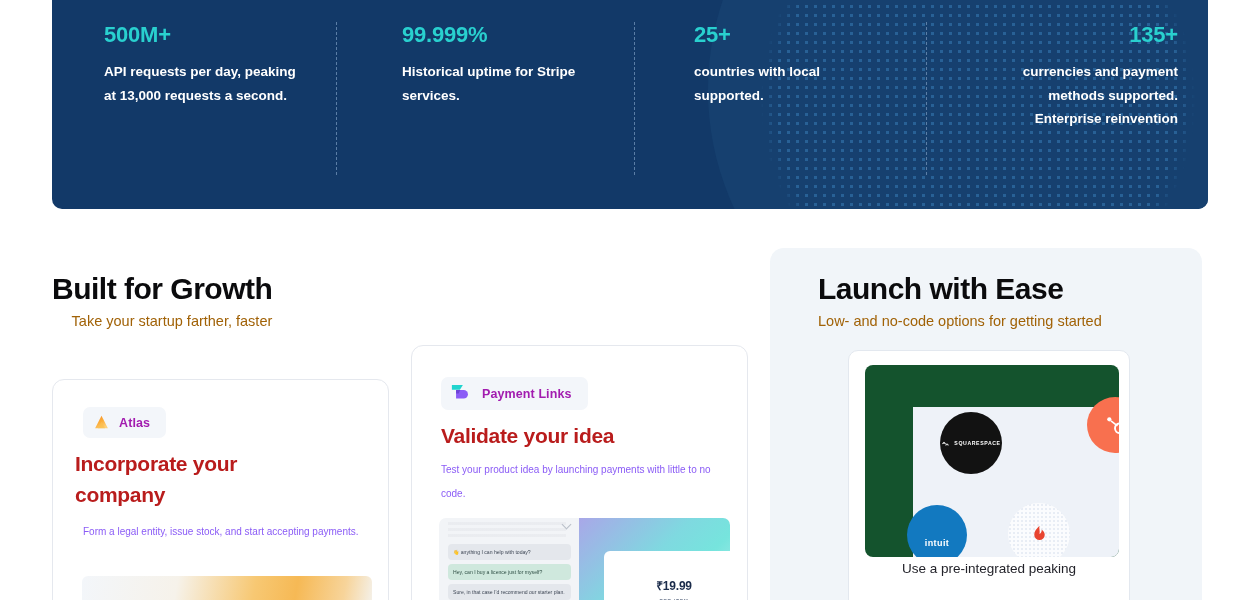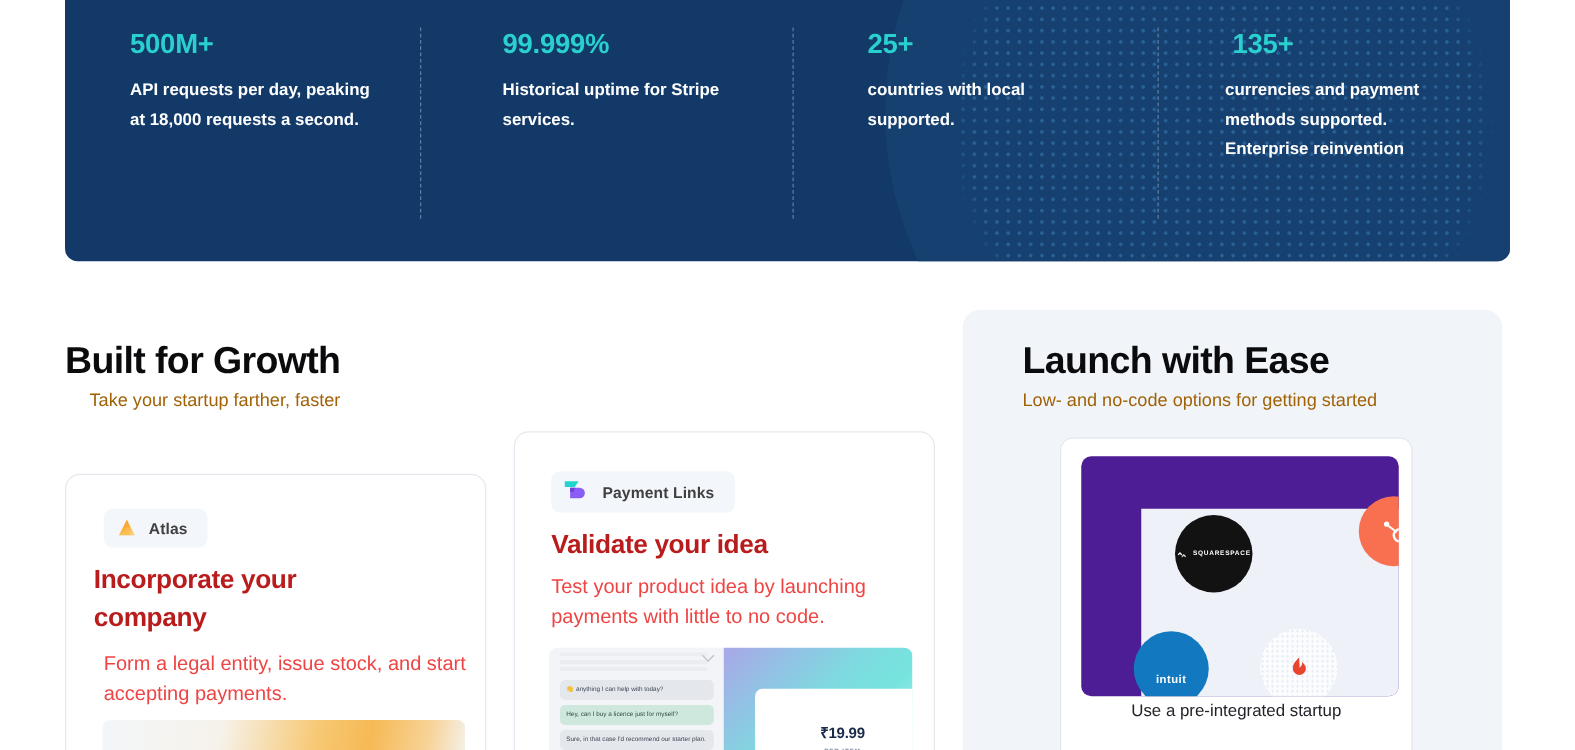--- a/index.html
+++ b/index.html
@@ -55,21 +55,21 @@
     letter-spacing: -.2px;
     margin-bottom: 12px;
   }
   .stat-desc {
     color: #ffffff;
     font-size: 13.5px; font-weight: bold;
     line-height: 23.5px;
   }
   .stat-col:nth-child(2) { padding-left: 70px; }
   .stat-col:nth-child(3) { padding-left: 64px; }
-  .stat-col:nth-child(4) { padding-left: 58px; }
+  .stat-col:nth-child(4) { padding-left: 58px; text-align: right; }
   .stat-col:nth-child(4) .stat-value { padding-left: 6px; }
 
   
   .growth-head { position: absolute; left: 52px; top: 272px; }
   .sec-title {
     font-size: 30px; font-weight: bold; color: #0b0b0d;
     letter-spacing: -.5px;
   }
   .sec-sub {
     font-size: 14.5px; color: #a16207;
@@ -90,21 +90,21 @@
     position: absolute; left: 78px; top: 102px;
     width: 282px; height: 260px;
     background: #ffffff;
     border: 1px solid #e3e8ef;
     border-radius: 10px;
     overflow: hidden;
   }
   .logo-stage {
     position: absolute; left: 16px; top: 14px;
     width: 254px; height: 192px;
-    background: #4c1d95;
+    background: #14532d;
     border-radius: 8px;
     overflow: hidden;
   }
   .logo-inner {
     position: absolute; left: 48px; top: 42px;
     width: 225px; height: 160px;
     background: #eef2f8;
   }
   .logo-circle {
     position: absolute; border-radius: 50%;
@@ -154,31 +154,31 @@
   .card-links { left: 411px; top: 345px; width: 337px; height: 290px; }
 
   .badge {
     position: absolute;
     display: flex; align-items: center; gap: 9px;
     background: #f3f6fa;
     border-radius: 7px;
     padding: 7px 16px 7px 10px;
   }
   .badge-label {
-    font-size: 12.5px; font-weight: bold; color: #404040;
+    font-size: 12.5px; font-weight: bold; color: #a21caf;
     letter-spacing: .1px;
   }
   .card-h {
     position: absolute;
     font-size: 21px; font-weight: bold; color: #b91c1c;
     line-height: 31px; letter-spacing: -.3px;
   }
   .card-p {
     position: absolute;
-    font-size: 16px; color: #ef4444; line-height: 24px;
+    font-size: 10px; color: #8b5cf6; line-height: 24px;
   }
 
   
   .atlas-badge { left: 30px; top: 27px; }
   .atlas-h { left: 22px; top: 68px; width: 250px; }
   .atlas-p { left: 30px; top: 140px; width: 290px; }
   .atlas-gradient {
     position: absolute; left: 29px; top: 196px;
     width: 290px; height: 64px;
     border-radius: 6px 6px 0 0;
@@ -255,21 +255,21 @@
 
 <div class="page">
 
   <div class="stats-banner">
     <div class="banner-arc"></div>
     <div class="banner-dots"></div>
 
     <div class="stats-row">
       <div class="stat-col">
         <div class="stat-value">500M+</div>
-        <div class="stat-desc">API requests per day, peaking at 18,000 requests a second.</div>
+        <div class="stat-desc">API requests per day, peaking at 13,000 requests a second.</div>
       </div>
       <div class="stat-col">
         <div class="stat-value">99.999%</div>
         <div class="stat-desc">Historical uptime for Stripe services.</div>
       </div>
       <div class="stat-col">
         <div class="stat-value">25+</div>
         <div class="stat-desc">countries with local supported.</div>
       </div>
       <div class="stat-col">
@@ -314,21 +314,21 @@
         <div class="logo-circle lc-intuit">
           <span class="lbl">intuit</span>
         </div>
 
         <div class="logo-circle lc-fresh">
           <svg width="15" height="18" viewBox="0 0 20 24">
             <path d="M10 1C6 5 3 8 3 13a7 7 0 0014 0c0-3-2-5-4-7 0 3-1 5-3 6 1-4-1-8 0-11z" fill="#e8442f"></path>
           </svg>
         </div>
       </div>
-      <div class="platform-caption">Use a pre-integrated startup</div>
+      <div class="platform-caption">Use a pre-integrated peaking</div>
     </div>
   </div>
 
   <div class="card card-atlas">
     <div class="badge atlas-badge">
       <svg width="17" height="17" viewBox="0 0 24 24">
         <defs>
           <linearGradient id="atlasg" x1="0" y1="0" x2="0.6" y2="1">
             <stop offset="0%" stop-color="#f98c22"></stop>
             <stop offset="55%" stop-color="#fbad3a"></stop>

